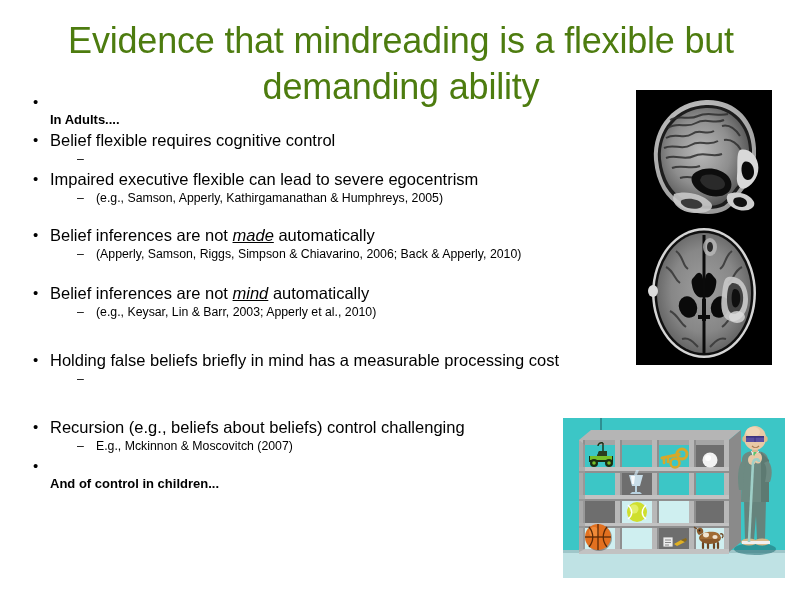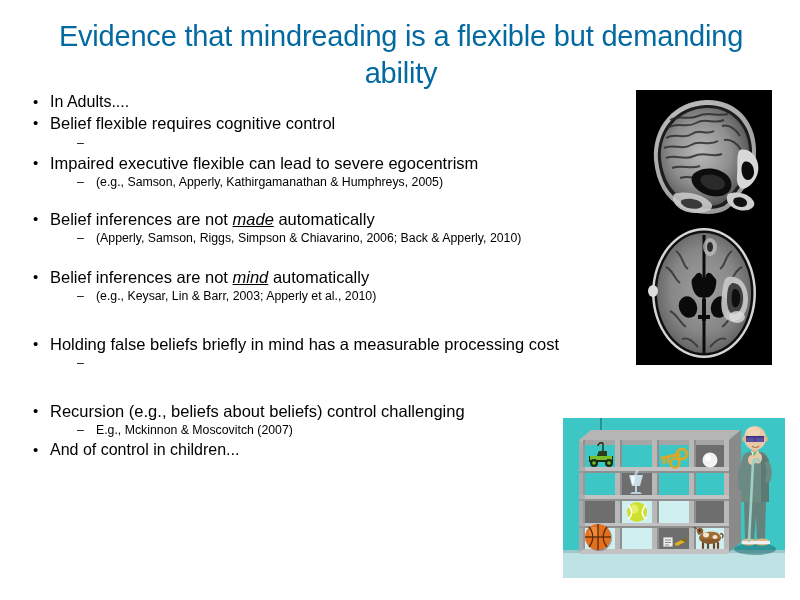--- a/index.html
+++ b/index.html
@@ -22,25 +22,25 @@
     background: #ffffff;
   }
 
   
   #slide-title {
     position: absolute;
     left: 36px;
     top: 18px;
     width: 730px;
     text-align: center;
-    font-size: 29px;
+    font-size: 36px;
     line-height: 1.27;
     font-weight: 400;
     letter-spacing: -0.2px;
-    color: #0369a1;
+    color: #4d7c0f;
   }
 
   
   #body-list {
     position: absolute;
     left: 24px;
     top: 92px;
     width: 545px;
   }
   .bullet-row {
@@ -59,22 +59,23 @@
     font-size: 15px;
     line-height: 1.35;
     text-align: left;
     padding-left: 9px;
     box-sizing: border-box;
   }
   .lvl1 .btext {
     flex: 1;
   }
   .lvl1.bold .btext {
-    font-weight: normal;
-    font-size: 16px;
+    font-weight: bold;
+    font-size: 13px;
+    margin-top: 20px;
   }
   .lvl2 {
     font-size: 12.3px;
     line-height: 1.3;
     margin-bottom: 1px;
   }
   .lvl2 .marker {
     width: 72px;
     min-width: 72px;
     padding-left: 53px;

